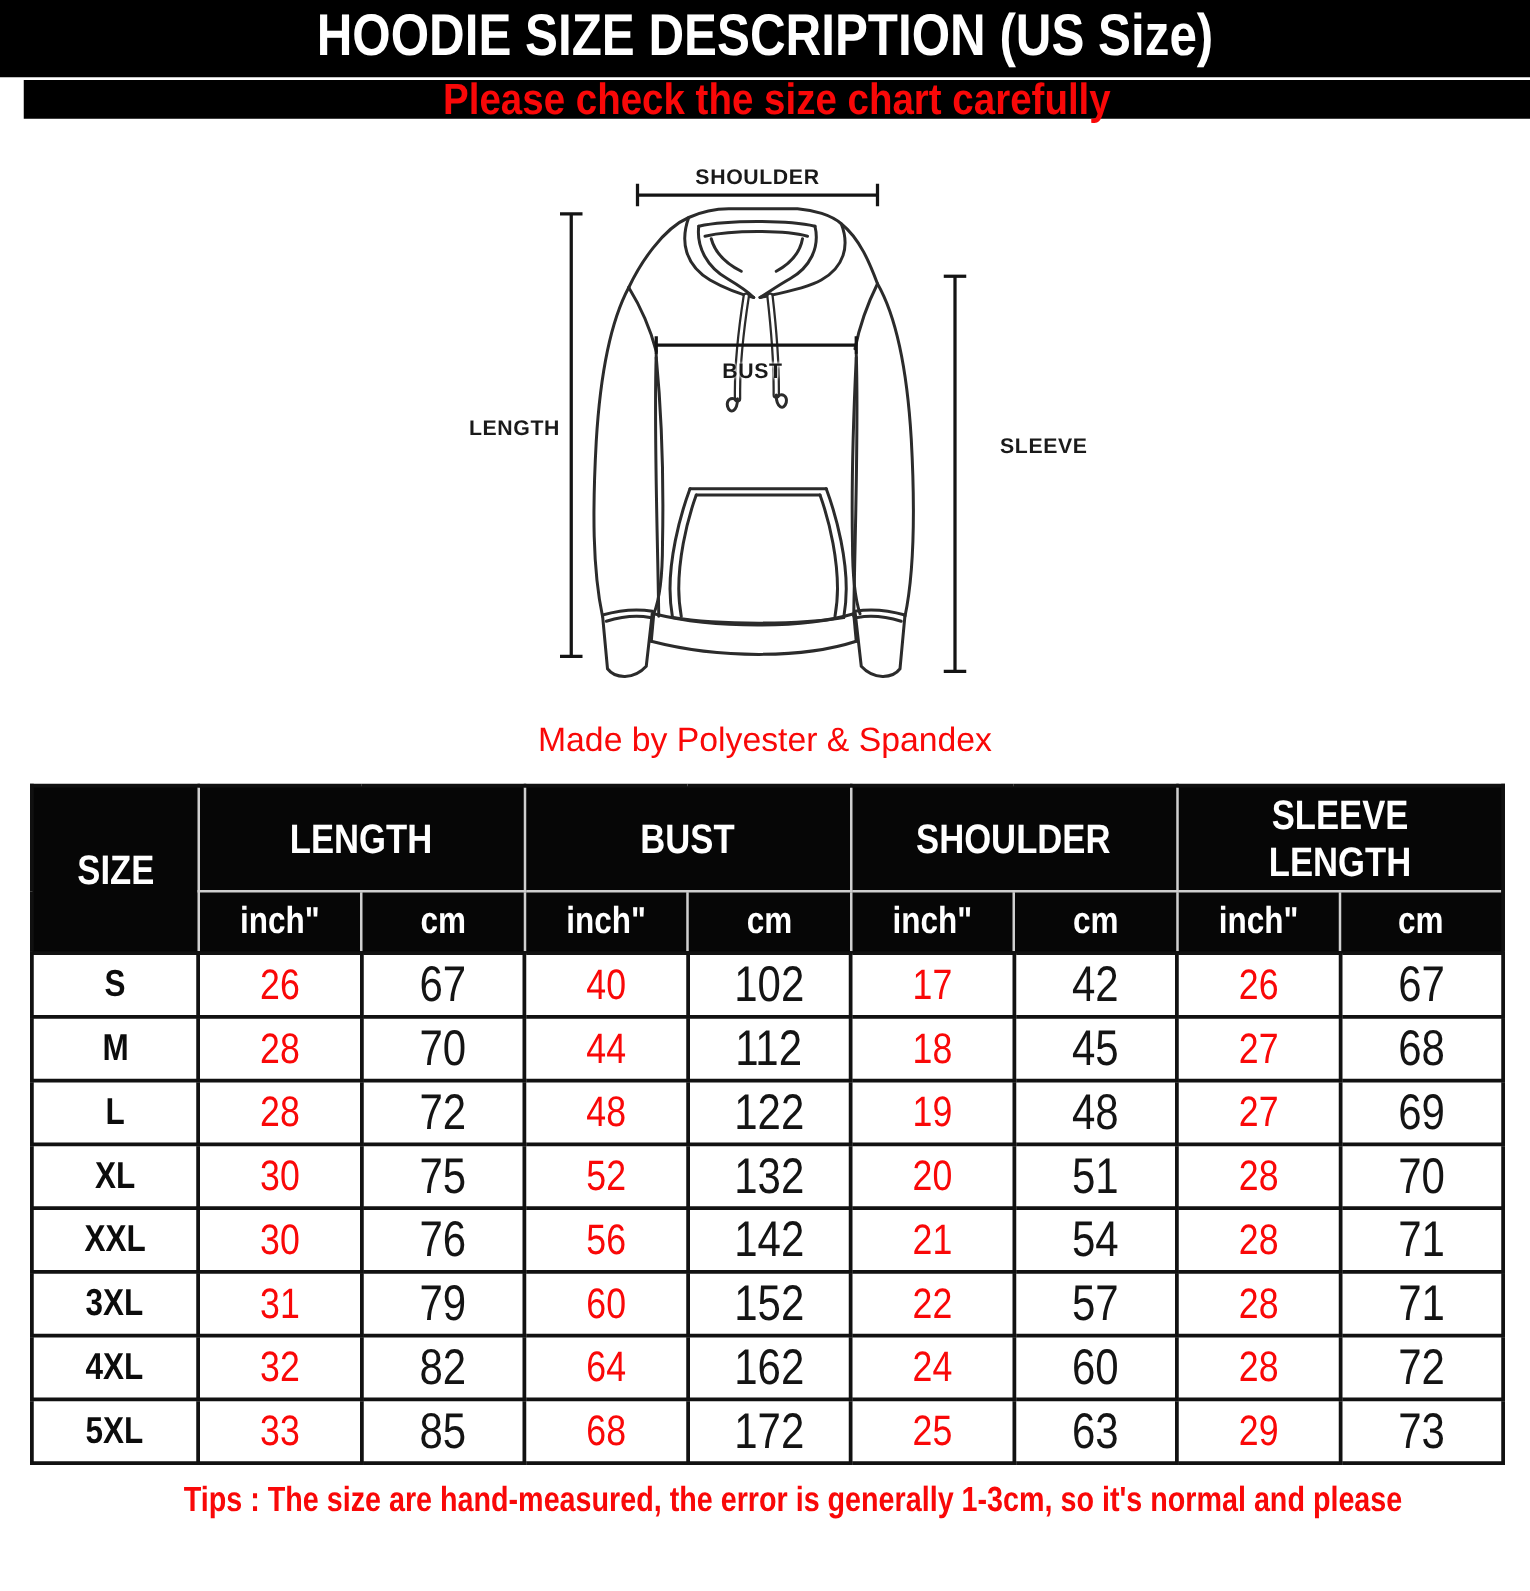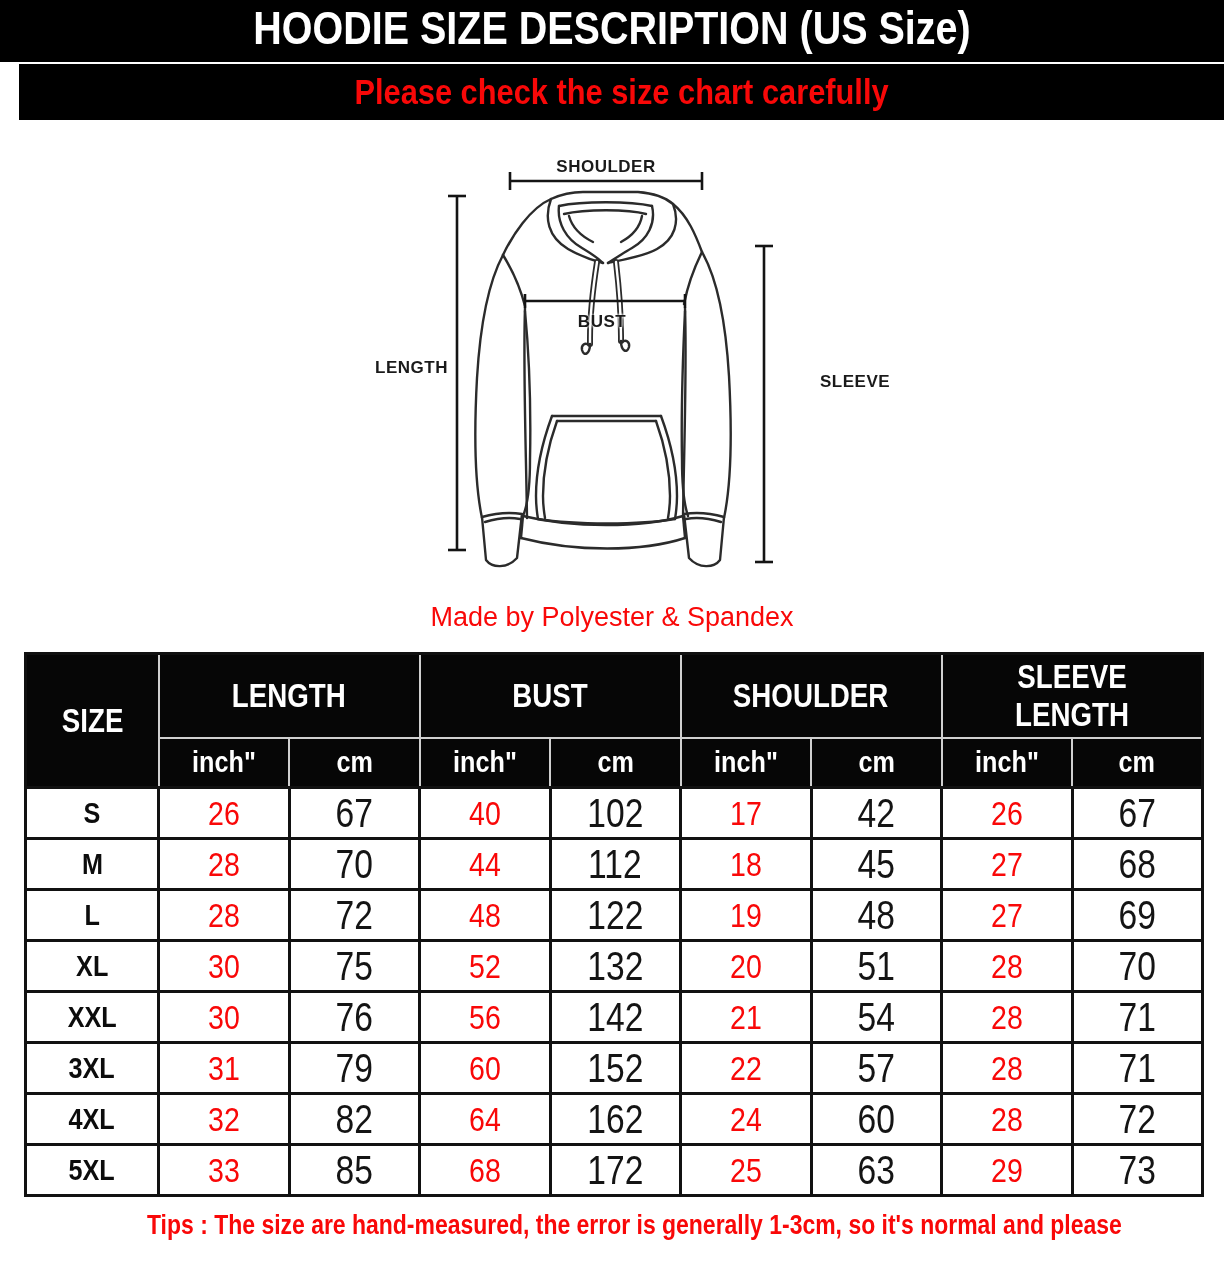--- a/index.html
+++ b/index.html
@@ -12,35 +12,35 @@
   .cx { display:inline-block; transform:scaleX(0.84); transform-origin:center; white-space:nowrap; }
 
   
   .bar1 {
     height:62px; background:var(--bar-bg,#000);
     display:flex; justify-content:center;
   }
   .bar1 .cx { color:var(--bar-fg,#fff); font-size:47px; font-weight:700; letter-spacing:0px; }
   .bar-gap { height:2px; background:#ffffff; }
   .bar2 {
-    height:56px; background:var(--bar-bg,#000);
+    height:31px; background:var(--bar-bg,#000);
     display:flex; align-items:center; justify-content:center;margin-left:19px;
   }
   .bar2 .cx { color:var(--accent,#f90808); font-size:35px; font-weight:700; }
 
   
   .diagram { position:relative; height:478px; }
   .diagram svg { position:absolute; left:430px; top:28px; }
   .dlabel {
     position:absolute; color:#1a1a1a; font-size:17px; font-weight:700;
     letter-spacing:0.5px; text-shadow:0 0 3px #fff,0 0 3px #fff;
   }
   .dlabel.shoulder { left:510px; top:37px;  width:192px; text-align:center; }
   .dlabel.length   { left:360px; top:238px; width:88px;  text-align:right; }
-  .dlabel.sleeve   { left:820px; top:252px; }
+  .dlabel.sleeve   { left:800px; top:252px; }
   .dlabel.bust     { left:557px; top:192px; width:90px;  text-align:center; }
 
   .made-by {
     text-align:center; margin-top:4px; height:34px;
     color:var(--accent,#f90808); font-size:27px; font-weight:400;
   }
 
   
   table.size-chart {
     margin:16px 0 0 24px; width:1180px;

